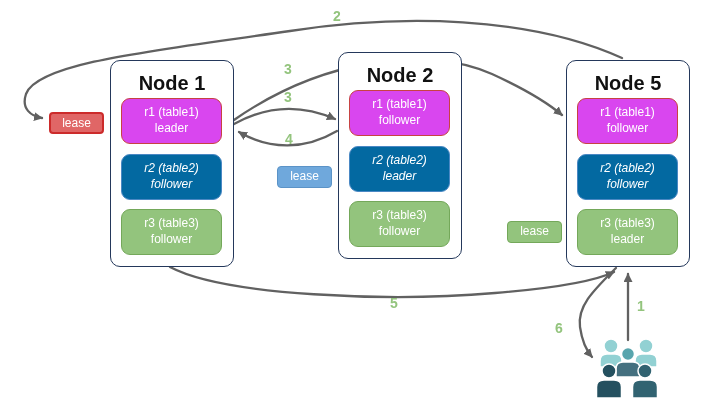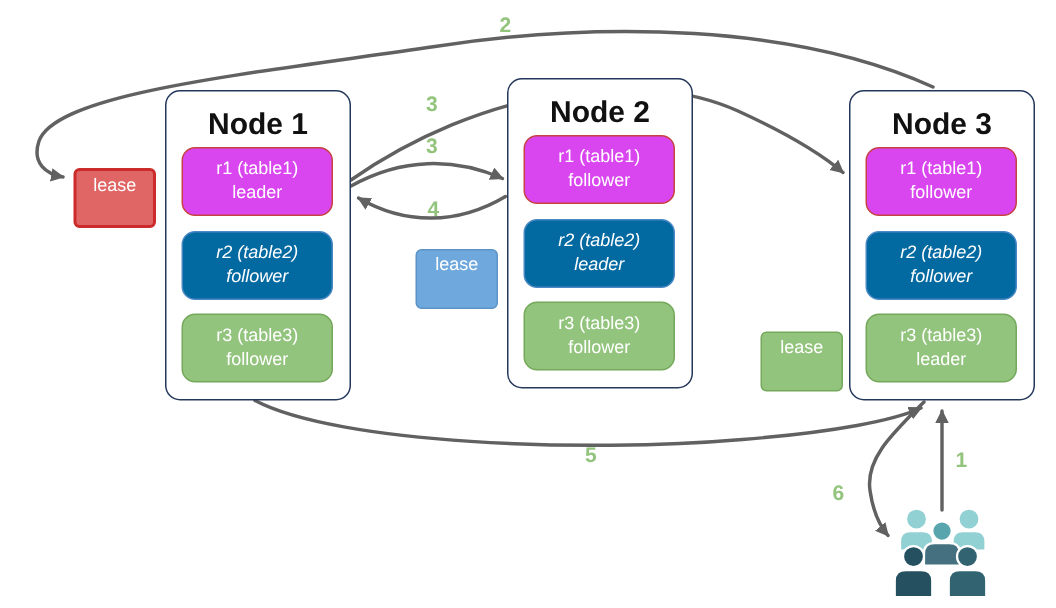--- a/index.html
+++ b/index.html
@@ -26,21 +26,21 @@
   .replica.red   { background:#d946ef; border:1.5px solid #c74343; }
   .replica.blue  { background:#0369a1; border:1.5px solid #4a88c4;font-style:italic; }
   .replica.green { background:#93c47d; border:1.5px solid #74a85a; }
   .row1 { top:37px; } .row2 { top:93px; } .row3 { top:148px; }
 
   .node1 { left:110px; top:60px; }
   .node2 { left:338px; top:52px; }
   .node3 { left:566px; top:60px; }
 
   .lease {
-    position:absolute; width:55px; height:40px; border-radius:4px;
+    position:absolute; width:55px; height:22px; border-radius:4px;
     color:#ffffff; font-size:12px; text-align:center; line-height:19px;
     box-sizing:border-box;
   }
   .lease.red   { left:49px;  top:112px; background:#e06666; border:2px solid #cc2b2b; }
   .lease.blue  { left:277px; top:166px; background:#6fa8dc; border:1.5px solid #5b93c7; }
   .lease.green { left:507px; top:221px; background:#93c47d; border:1.5px solid #74a85a; }
 
   .step {
     position:absolute; font-weight:bold; font-size:14px; color:#93c47d;
   }
@@ -116,21 +116,21 @@
       <span>r2 (table2)</span>
       <span>leader</span>
     </div>
     <div class="replica green row3">
       <span>r3 (table3)</span>
       <span>follower</span>
     </div>
   </div>
 
   <div class="node node3">
-    <div class="node-title">Node 3</div>
+    <div class="node-title">Node 5</div>
     <div class="replica red row1">
       <span>r1 (table1)</span>
       <span>follower</span>
     </div>
     <div class="replica blue row2">
       <span>r2 (table2)</span>
       <span>follower</span>
     </div>
     <div class="replica green row3">
       <span>r3 (table3)</span>

